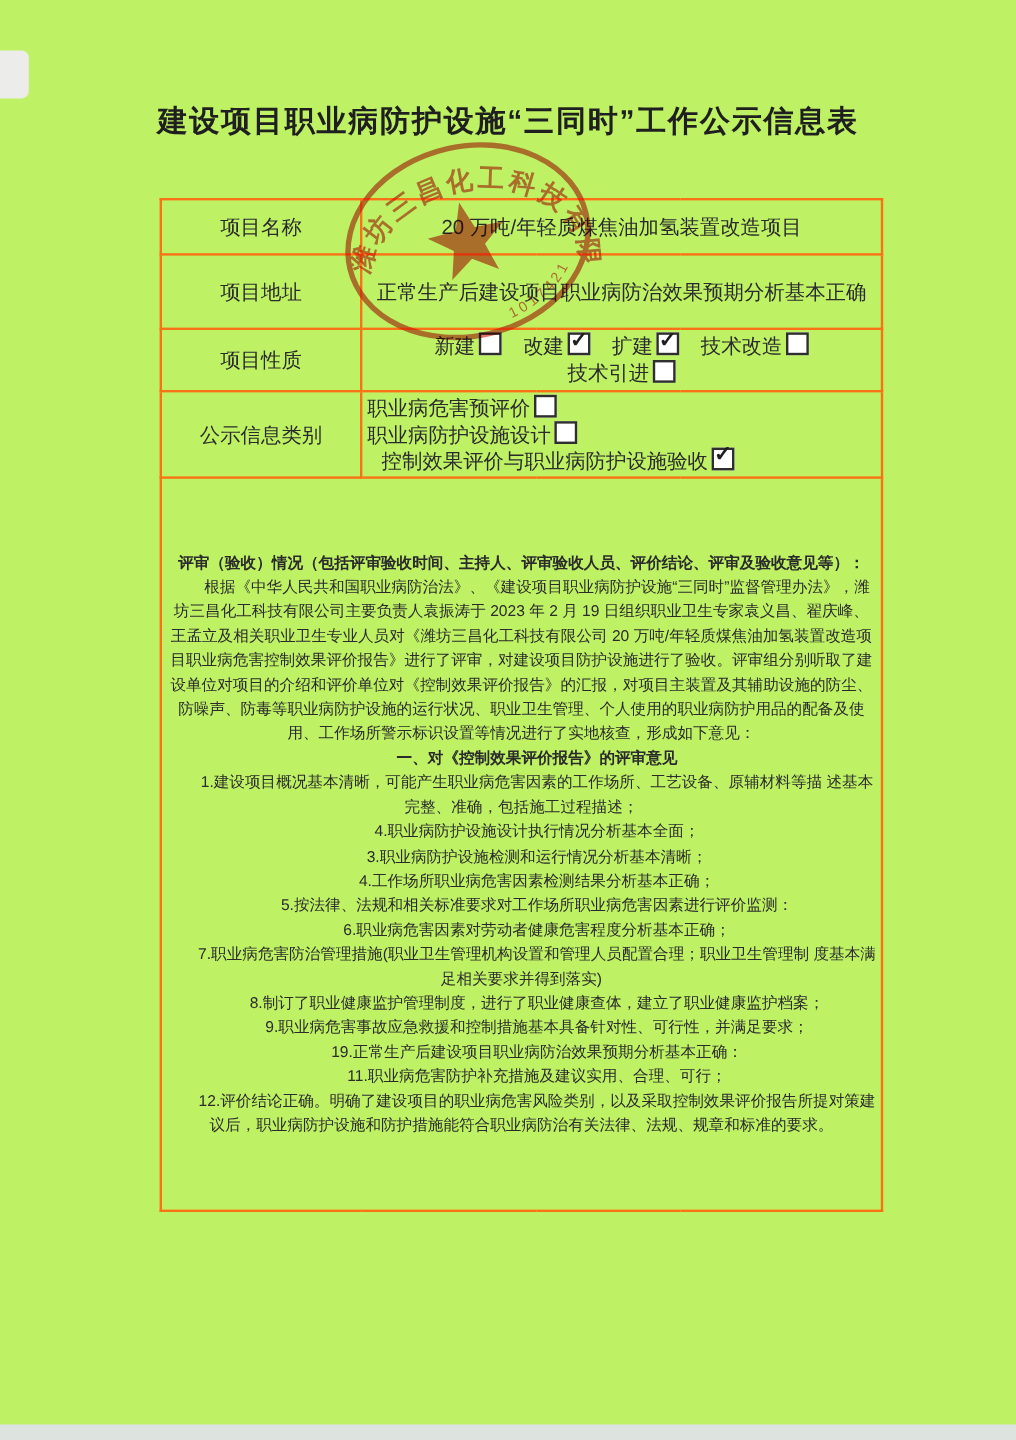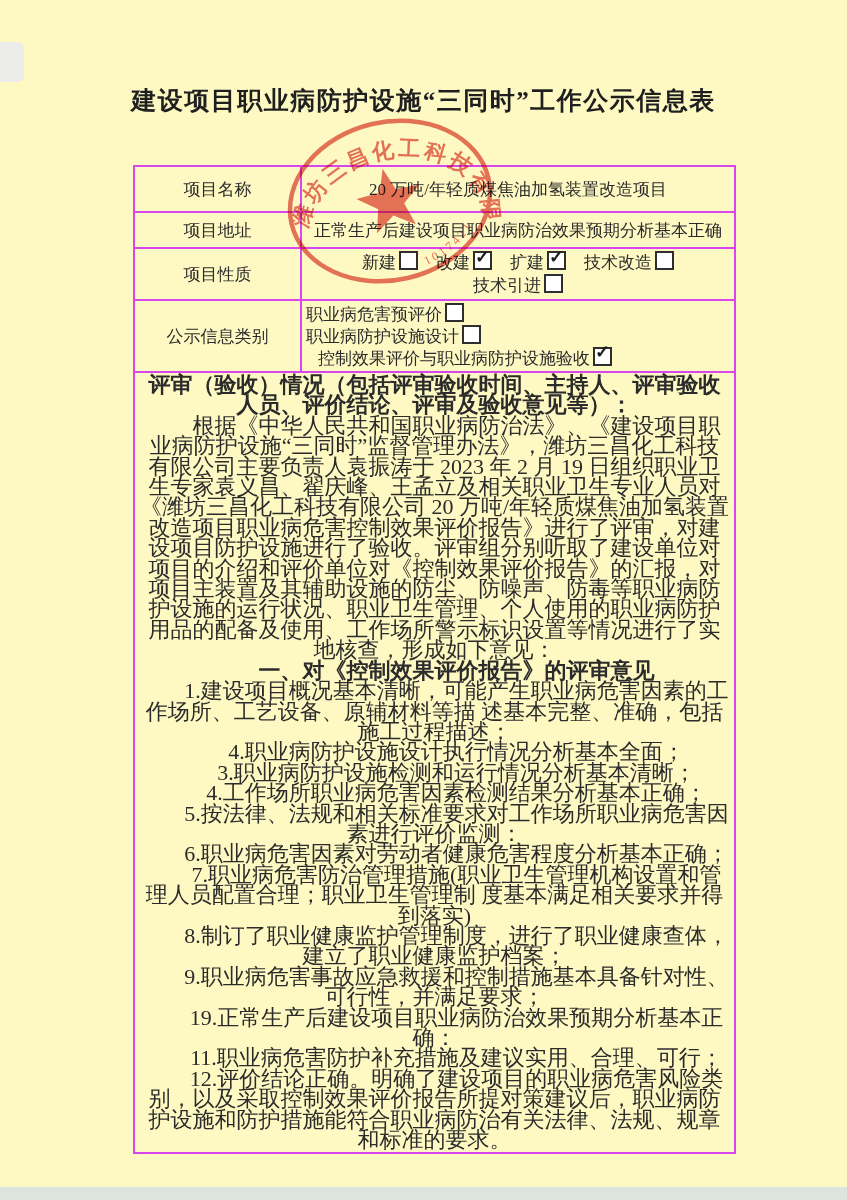--- a/index.html
+++ b/index.html
@@ -1,45 +1,45 @@
 <!DOCTYPE html>
 <html><head>
 <meta charset="utf-8">
 <style>
   html,body{margin:0;padding:0;background:#ffffff;}
   .paper{
     position:relative;width:847px;height:1200px;overflow:hidden;
-    background:#fef9c3;
-    font-family:Liberation Serif, serif;
+    background:#bef264;
+    font-family:Liberation Sans, sans-serif;
     color:#2b2b2b;
   }
   
   .edge-bottom{position:absolute;left:0;bottom:0;width:100%;height:13px;background:#dde4e0;}
   .edge-corner{position:absolute;left:0;top:42px;width:24px;height:40px;background:#ececea;border-radius:0 6px 6px 0;}
   .page-title{
     position:absolute;top:84px;left:0;width:100%;text-align:center;
     font-size:25px;font-weight:bold;letter-spacing:1.5px;color:#1f1f1f;
   }
   table.form{
     position:absolute;left:133px;top:165px;width:601px;
     border-collapse:collapse;table-layout:fixed;
     font-size:17px;color:#2b2b2b;
   }
   table.form td{
-    border:2px solid #d946ef;
+    border:2px solid #f97316;
     text-align:center;vertical-align:middle;
     padding:2px 4px;overflow:hidden;
   }
-  tr.r1{height:46px}tr.r2{height:36px}tr.r3{height:43px}
+  tr.r1{height:46px}tr.r2{height:62px}tr.r3{height:43px}
   tr.r4{height:45px}tr.r5{height:66px}tr.r6{height:72px}tr.r7{height:611px}
   td.left{text-align:left;padding-left:12px;}
   td.review-cell{
     text-align:left;vertical-align:top;
     padding:5px 10px 6px 11px;
-    font-size:22px;line-height:20.4px;
+    font-size:13px;line-height:20.4px;
   }
   .review-heading{font-weight:bold;}
   .para{text-indent:2em;text-align:center;}
   .para.bold{font-weight:bold;}
   
   .cb{
     display:inline-block;width:15px;height:15px;border:2px solid #2e2e2e;
     margin-left:3px;vertical-align:-2px;position:relative;background:#fff;
   }
   .cb.checked::after{

